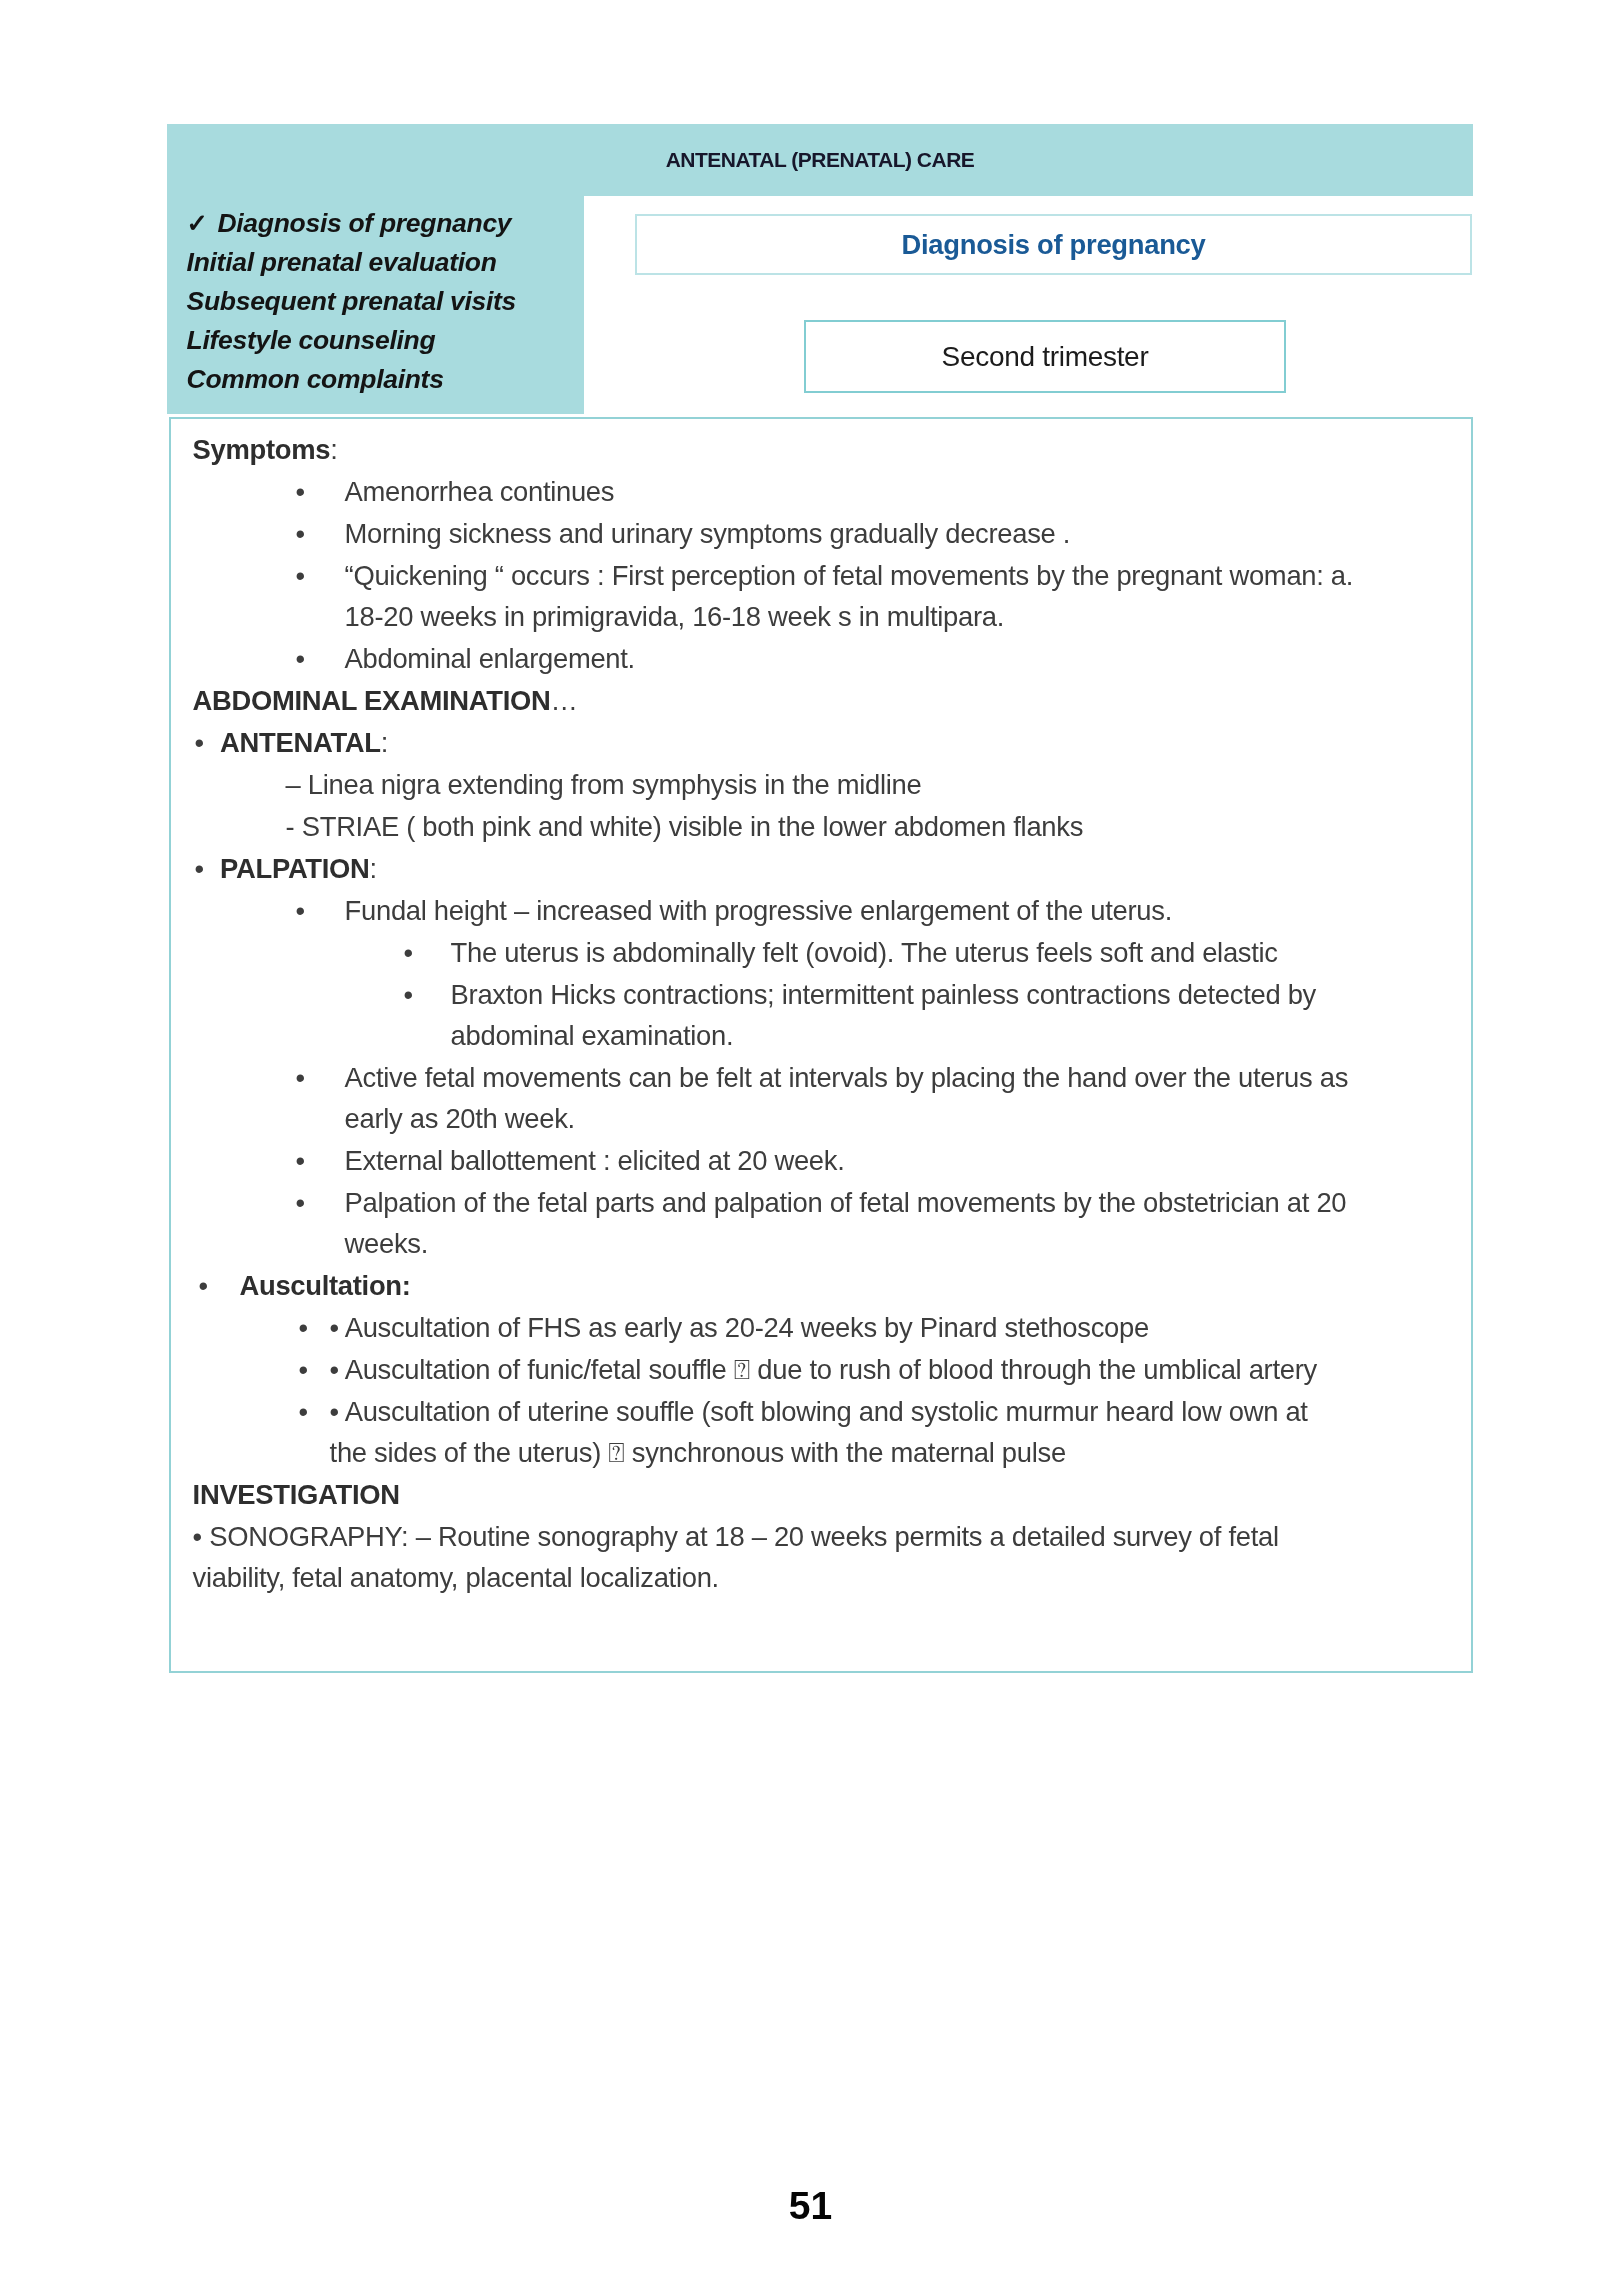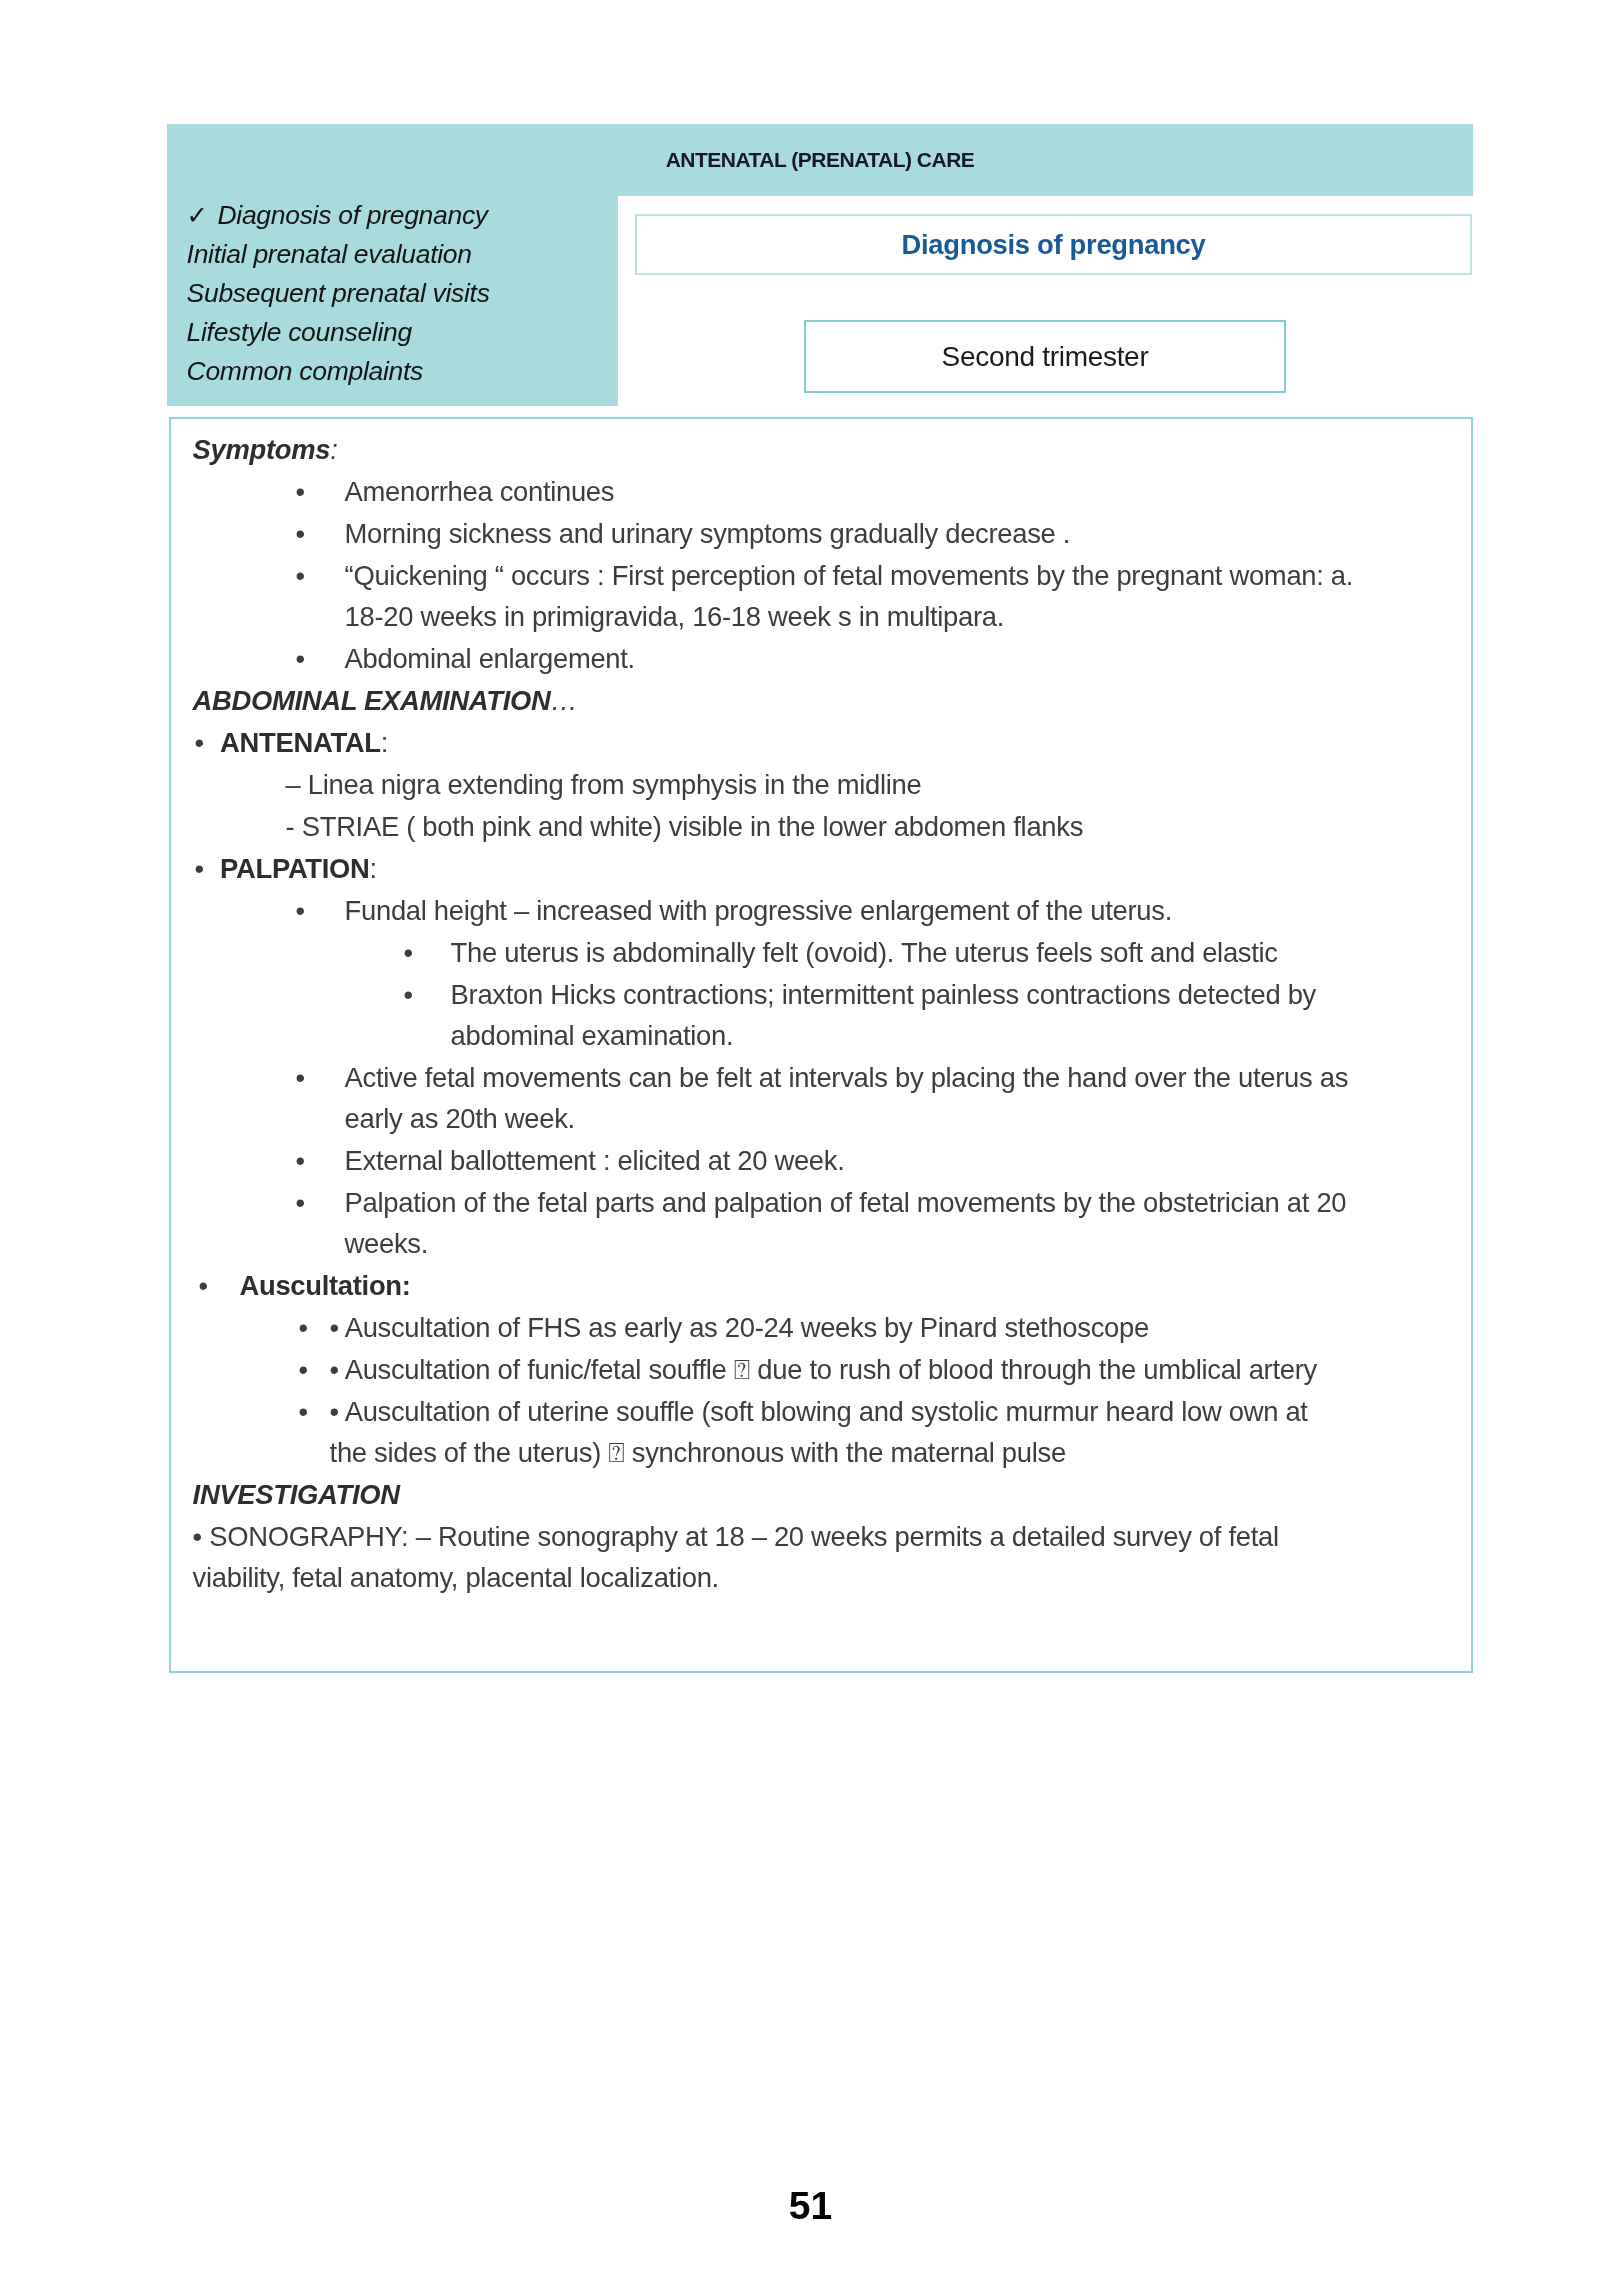--- a/index.html
+++ b/index.html
@@ -25,23 +25,23 @@
     position:absolute;left:167px;top:124px;width:1306px;height:72px;
     background:var(--teal-fill);
     display:flex;align-items:center;justify-content:center;
   }
   .header-bar .title{
     font-size:21px;font-weight:bold;color:var(--title-ink);
     letter-spacing:-0.5px;
   }
   
   .topics{
-    position:absolute;left:167px;top:188px;width:451px;height:218px;
+    position:absolute;left:167px;top:196px;width:417px;height:218px;
     background:var(--teal-fill);
-    padding:7.8px 0 0 19.6px;box-sizing:border-box;
+    padding:7.8px 0 0 19.6px;box-sizing:border-box;font-weight:bold;
   }
   .topic-item{
     font-style:italic;font-size:26.5px;line-height:39px;color:#141414;
     letter-spacing:-0.3px;white-space:nowrap;
   }
   .topic-item .check{font-style:normal;margin-right:9.8px;font-size:25.5px;}
   
   .section-box{
     position:absolute;left:635px;top:214px;width:837px;height:61px;
     background:#ffffff;border:2px solid var(--teal-border-light);
@@ -65,21 +65,21 @@
   }
   .line{
     display:flex;align-items:flex-start;
     font-size:27.4px;line-height:41px;color:var(--ink);
     letter-spacing:-0.3px;
     margin:0 0 1px 0;
   }
   .line b{font-weight:bold;color:var(--ink-bold);}
   .line .bullet{flex:none;}
   .line .txt{display:block;}
-  .h   {margin-left:0;font-style:italic;}
+  .h   {margin-left:0;}
   .hb  {margin-left:2px;}  .hb  .bullet{width:25.5px;}
   .hb2 {margin-left:5.9px;}  .hb2 .bullet{width:41px;}
   .b1  {margin-left:103px;} .b1 .bullet{width:49px;} .b1 .txt{max-width:1039px;}
   .b2  {margin-left:211px;} .b2 .bullet{width:47px;} .b2 .txt{max-width:965px;}
   .b1w {margin-left:106px;} .b1w .bullet{width:31px;} .b1w .txt{max-width:1019px;}
   .dash{margin-left:93px;}
   .p   {margin-left:0;} .p .txt{max-width:1108px;}
   
   .pageno{
     position:absolute;left:0;top:2184px;width:1621px;

